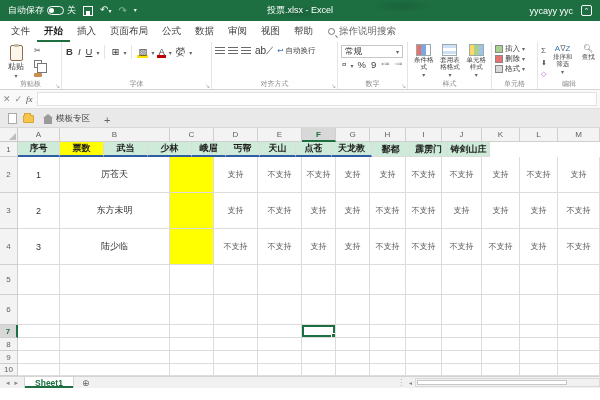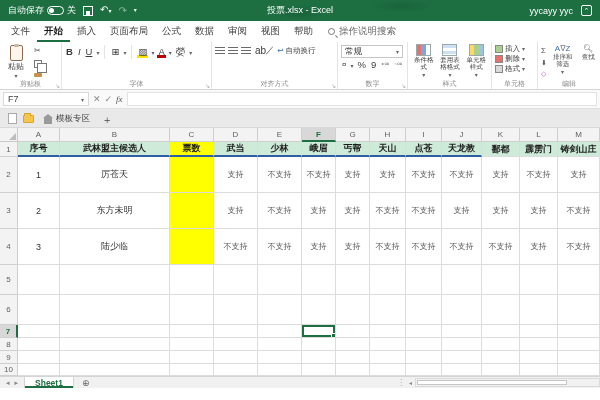--- a/index.html
+++ b/index.html
@@ -282,24 +282,20 @@
       </div>
       <div class="stackbtn" style="width:20px">
         <div style="font-size:8px">🔍︎</div>
         <div class="txt">查找</div>
       </div>
       <div class="rglabel">编辑</div>
     </div>
   </div>
 
   <div class="fbar">
-    <div class="namebox">
-      <span>F7</span>
-      <span class="caret">▾</span>
-    </div>
     <span class="fico">✕</span>
     <span class="fico">✓</span>
     <span class="fico fx">fx</span>
     <div class="finput"></div>
   </div>
 
   <div class="doctabs">
     <div class="dt-ico">
         <span class="page-ico"></span>
       </div>
@@ -326,21 +322,20 @@
         <div class="colh" style="width: 36px;">H</div>
         <div class="colh" style="width: 36px;">I</div>
         <div class="colh" style="width: 40px;">J</div>
         <div class="colh" style="width: 38px;">K</div>
         <div class="colh" style="width: 38px;">L</div>
         <div class="colh" style="width: 42px;">M</div>
       </div>
       <div class="grow" style="height: 15px;">
         <div class="rowh" style="width: 18px;">1</div>
         <div class="cell hdr blueb" style="width: 42px;">序号</div>
-        <div class="cell hdr blueb" style="width: 110px;">武林盟主候选人</div>
         <div class="cell hdr yellow blueb" style="width: 44px;">票数</div>
         <div class="cell hdr blueb" style="width: 44px;">武当</div>
         <div class="cell hdr blueb" style="width: 44px;">少林</div>
         <div class="cell hdr blueb" style="width: 34px;">峨眉</div>
         <div class="cell hdr blueb" style="width: 34px;">丐帮</div>
         <div class="cell hdr blueb" style="width: 36px;">天山</div>
         <div class="cell hdr blueb" style="width: 36px;">点苍</div>
         <div class="cell hdr blueb" style="width: 40px;">天龙教</div>
         <div class="cell hdr" style="width: 38px;">鄱都</div>
         <div class="cell hdr" style="width: 38px;">霹雳门</div>

